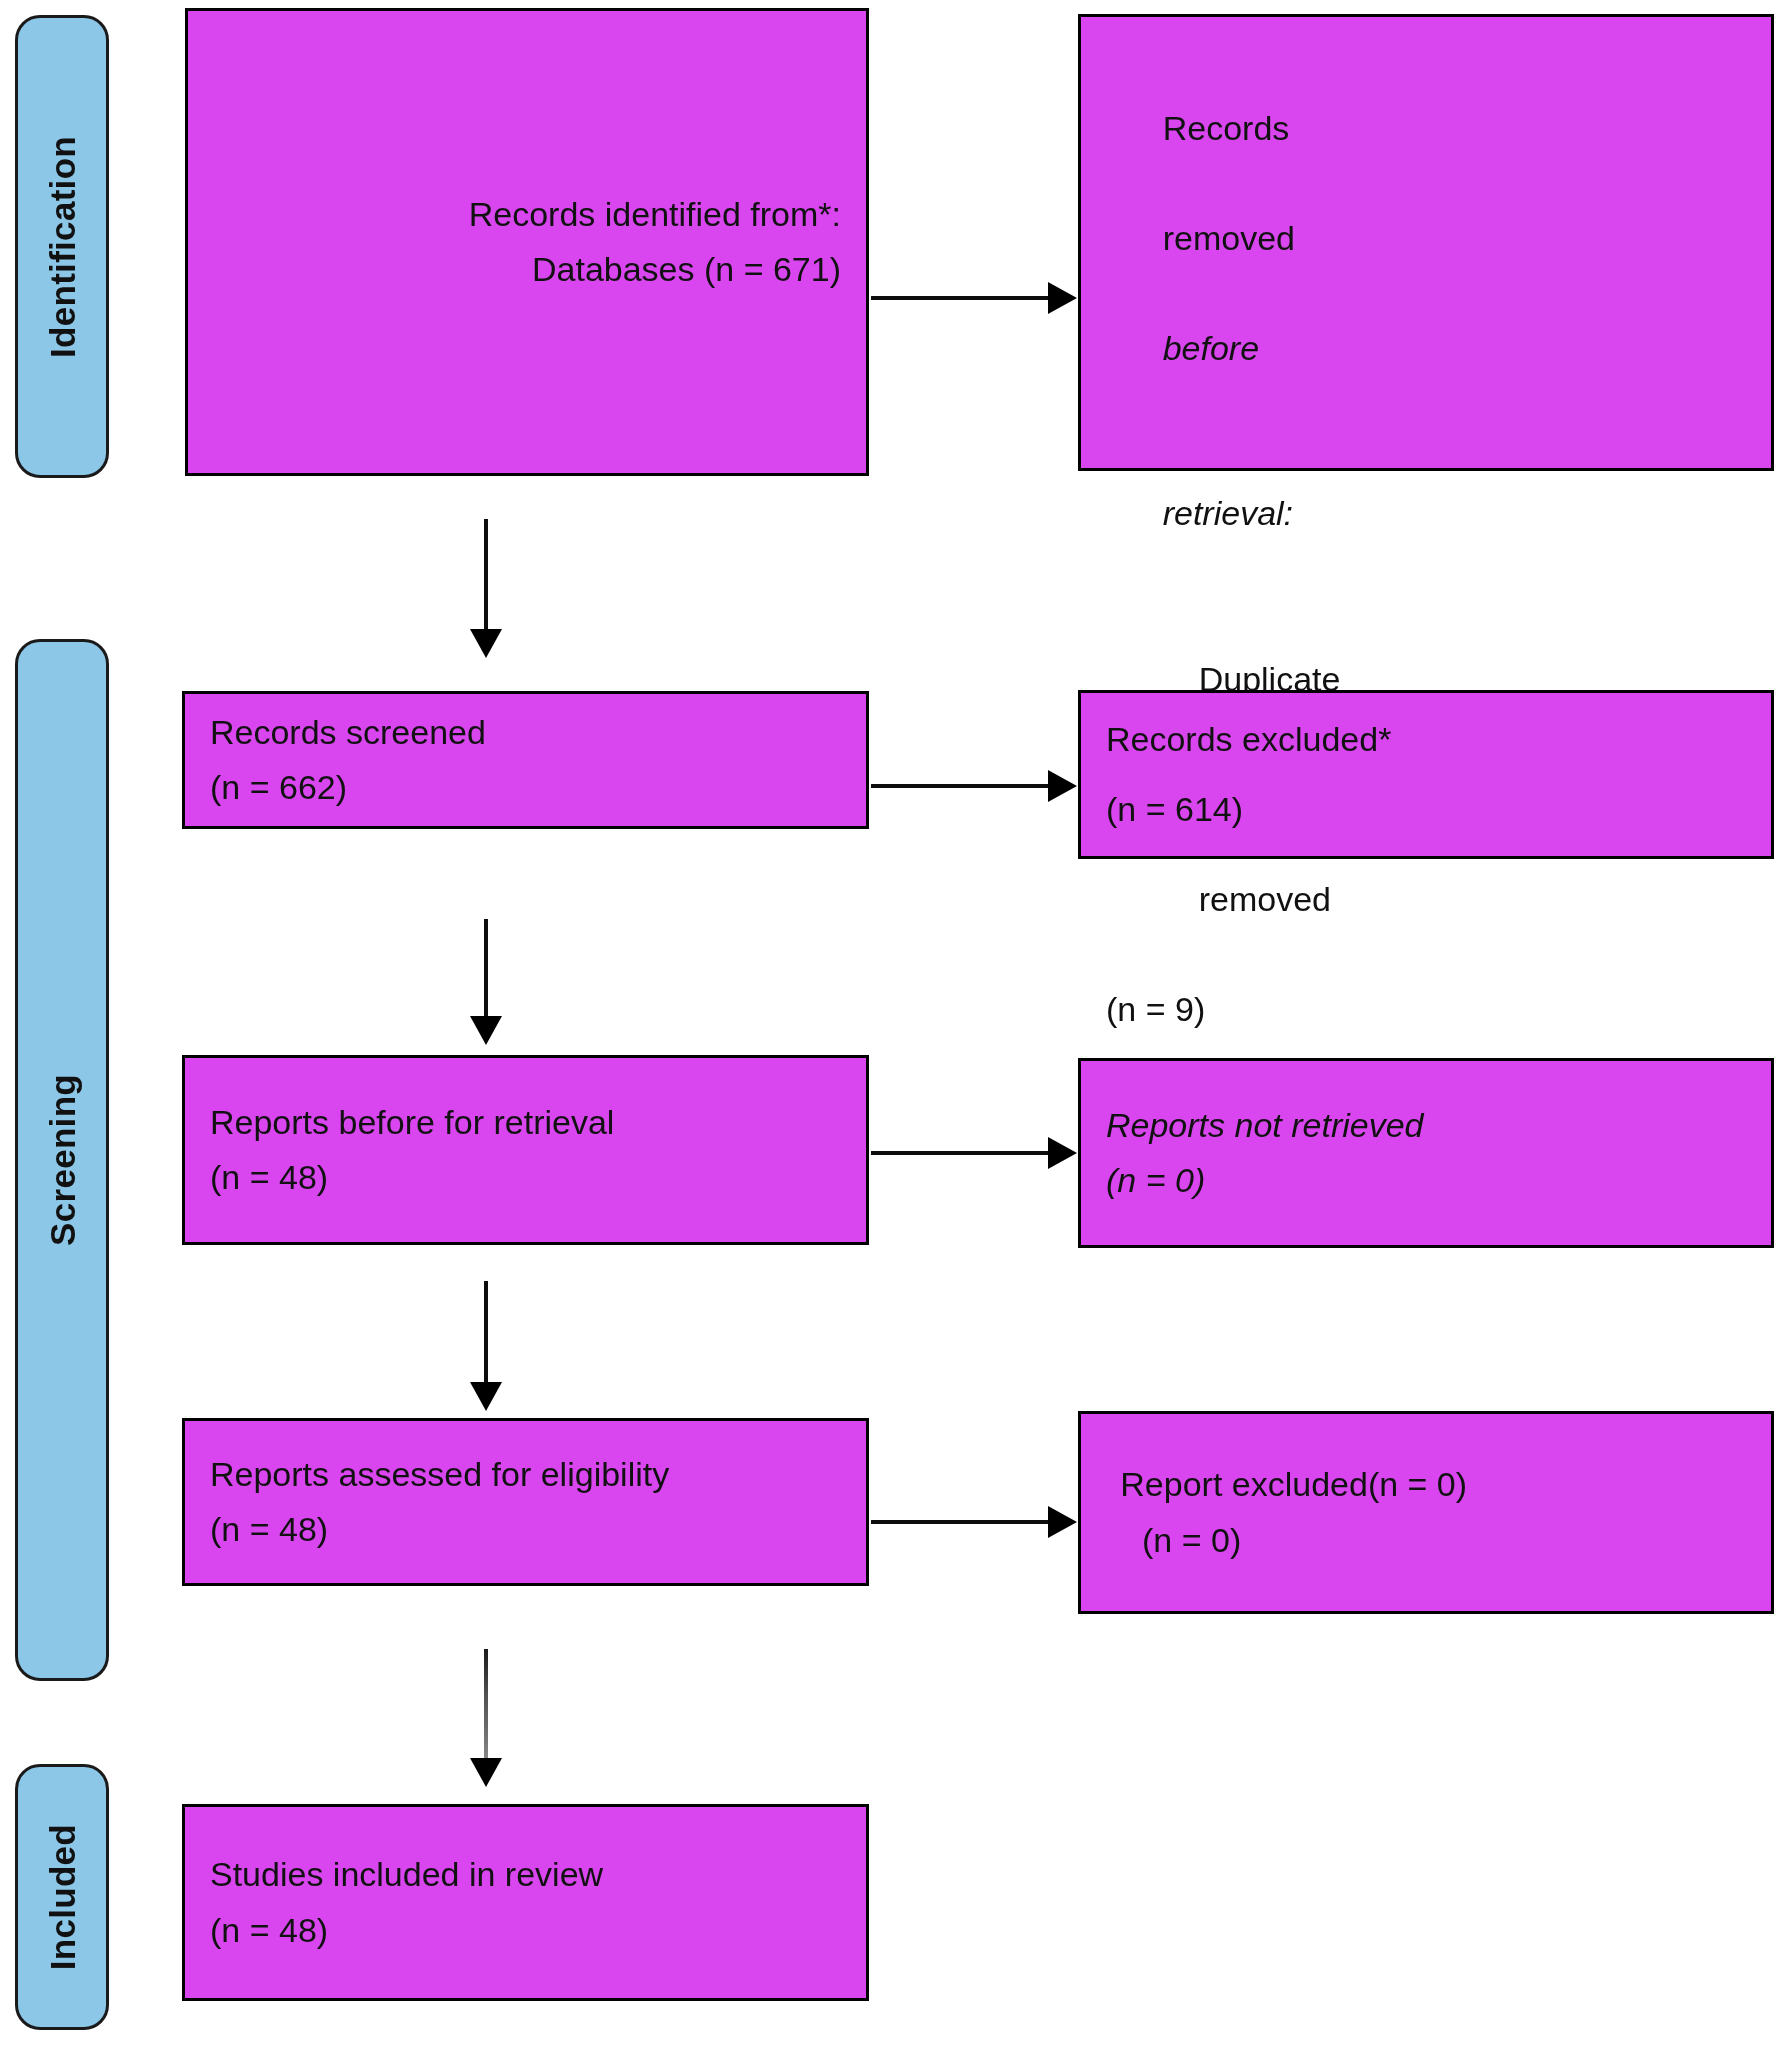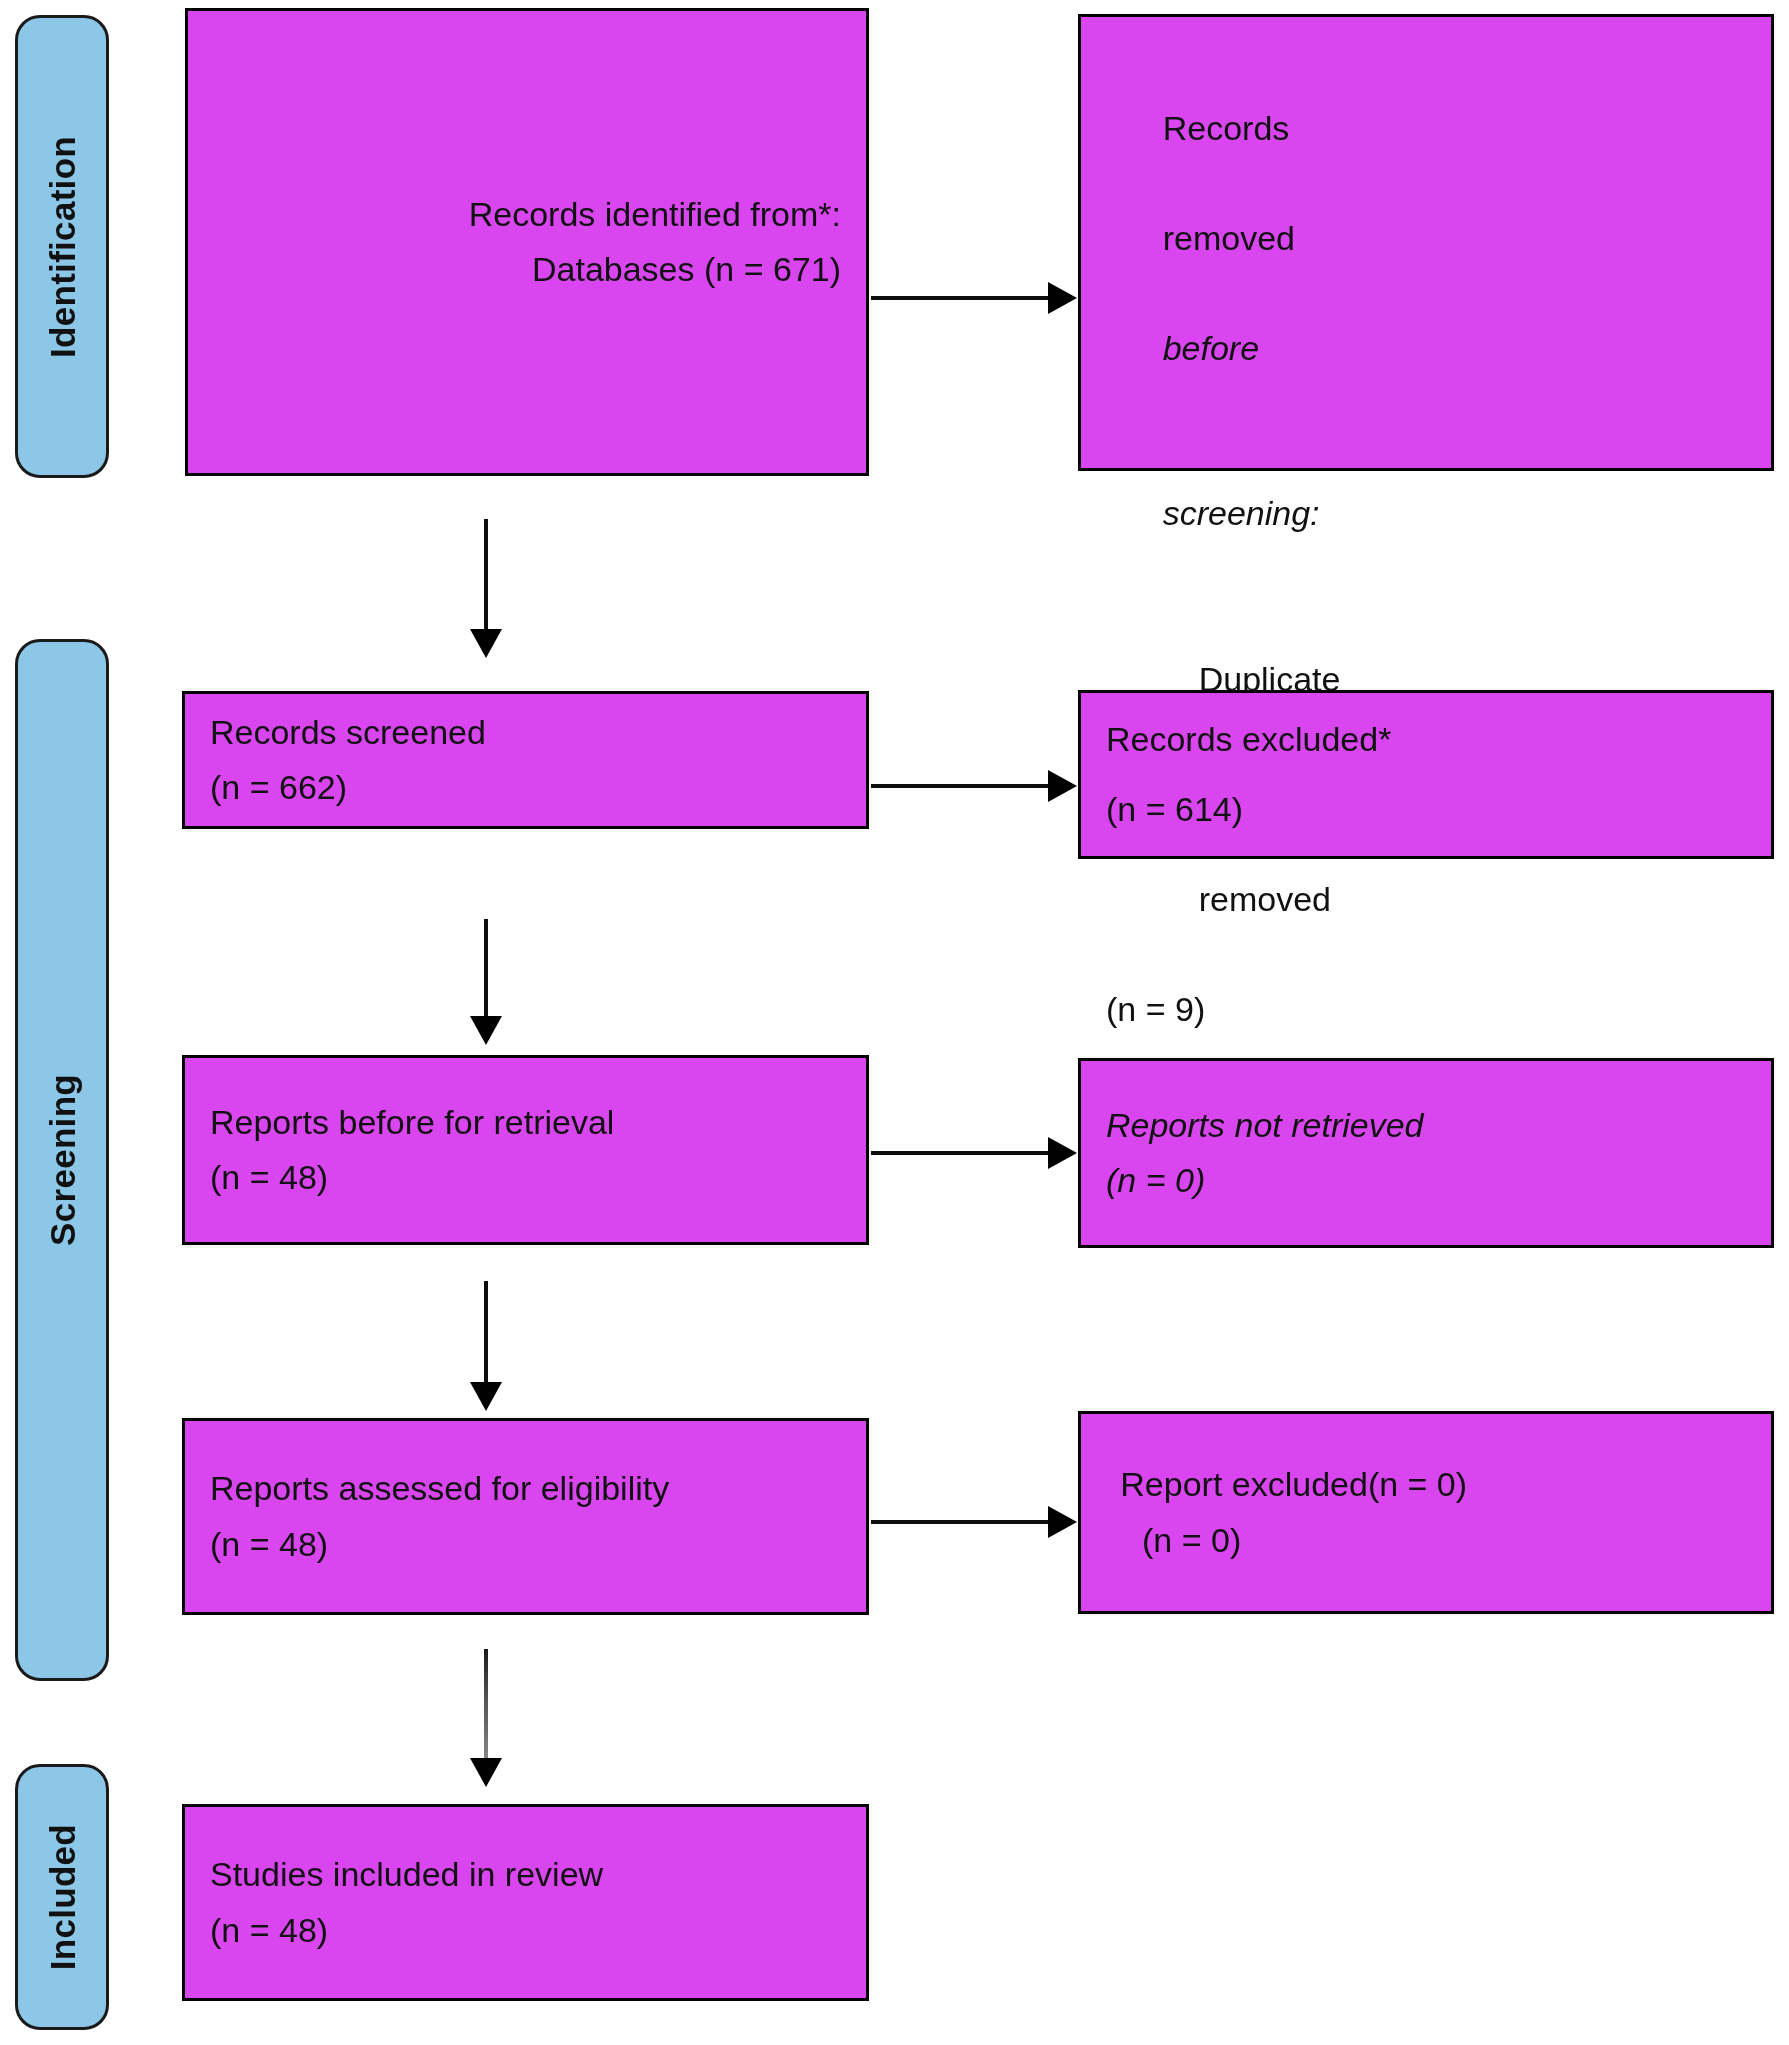--- a/index.html
+++ b/index.html
@@ -134,21 +134,21 @@
 
   <div class="flow-box justify" style="left:1078px; top:13.8px; width:696px; height:457px; justify-content:flex-start; padding-top:29px;">
     <div class="box-line">
       <span>Records</span>
       <span>&nbsp;&nbsp;&nbsp;&nbsp;&nbsp;&nbsp;&nbsp;&nbsp;&nbsp;&nbsp;&nbsp;&nbsp;</span>
       <span>removed</span>
       <span>&nbsp;&nbsp;&nbsp;&nbsp;&nbsp;&nbsp;&nbsp;&nbsp;&nbsp;&nbsp;&nbsp;&nbsp;&nbsp;&nbsp;</span>
       <em>before</em>
     </div>
     <div class="box-line">
-      <em>screening:</em>
+      <em>retrieval:</em>
     </div>
     <div class="box-line indent-1">
       <span>Duplicate</span>
       <span>&nbsp;&nbsp;&nbsp;&nbsp;&nbsp;&nbsp;&nbsp;&nbsp;</span>
       <span>records</span>
       <span>&nbsp;&nbsp;&nbsp;&nbsp;&nbsp;&nbsp;&nbsp;&nbsp;</span>
       <span>removed</span>
     </div>
     <div class="box-line">(n = 9)</div>
   </div>
@@ -196,21 +196,21 @@
   <div class="arrow-h" style="left:871px; top:1151px; width:205px; height:3.9px;">
     <div class="stem" style="width:180px;"></div>
     <div class="head" style="left:177px;"></div>
   </div>
 
   <div class="arrow-v" style="left:484px; top:1281px; width:3.9px; height:132px;">
     <div class="stem" style="height:104px;"></div>
     <div class="head" style="top:101px;"></div>
   </div>
 
-  <div class="flow-box" style="left:182px; top:1418px; width:687px; height:197px;">
+  <div class="flow-box" style="left:182px; top:1418px; width:687px; height:168px;">
     <div class="box-line">Reports assessed for eligibility</div>
     <div class="box-line">(n = 48)</div>
   </div>
 
   <div class="flow-box" style="left:1078px; top:1411px; width:696px; height:203px;">
     <div class="box-line indent-sm">Report excluded(n = 0)</div>
     <div class="box-line indent-1">(n = 0)</div>
   </div>
 
   <div class="arrow-h" style="left:871px; top:1520px; width:205px; height:3.9px;">

